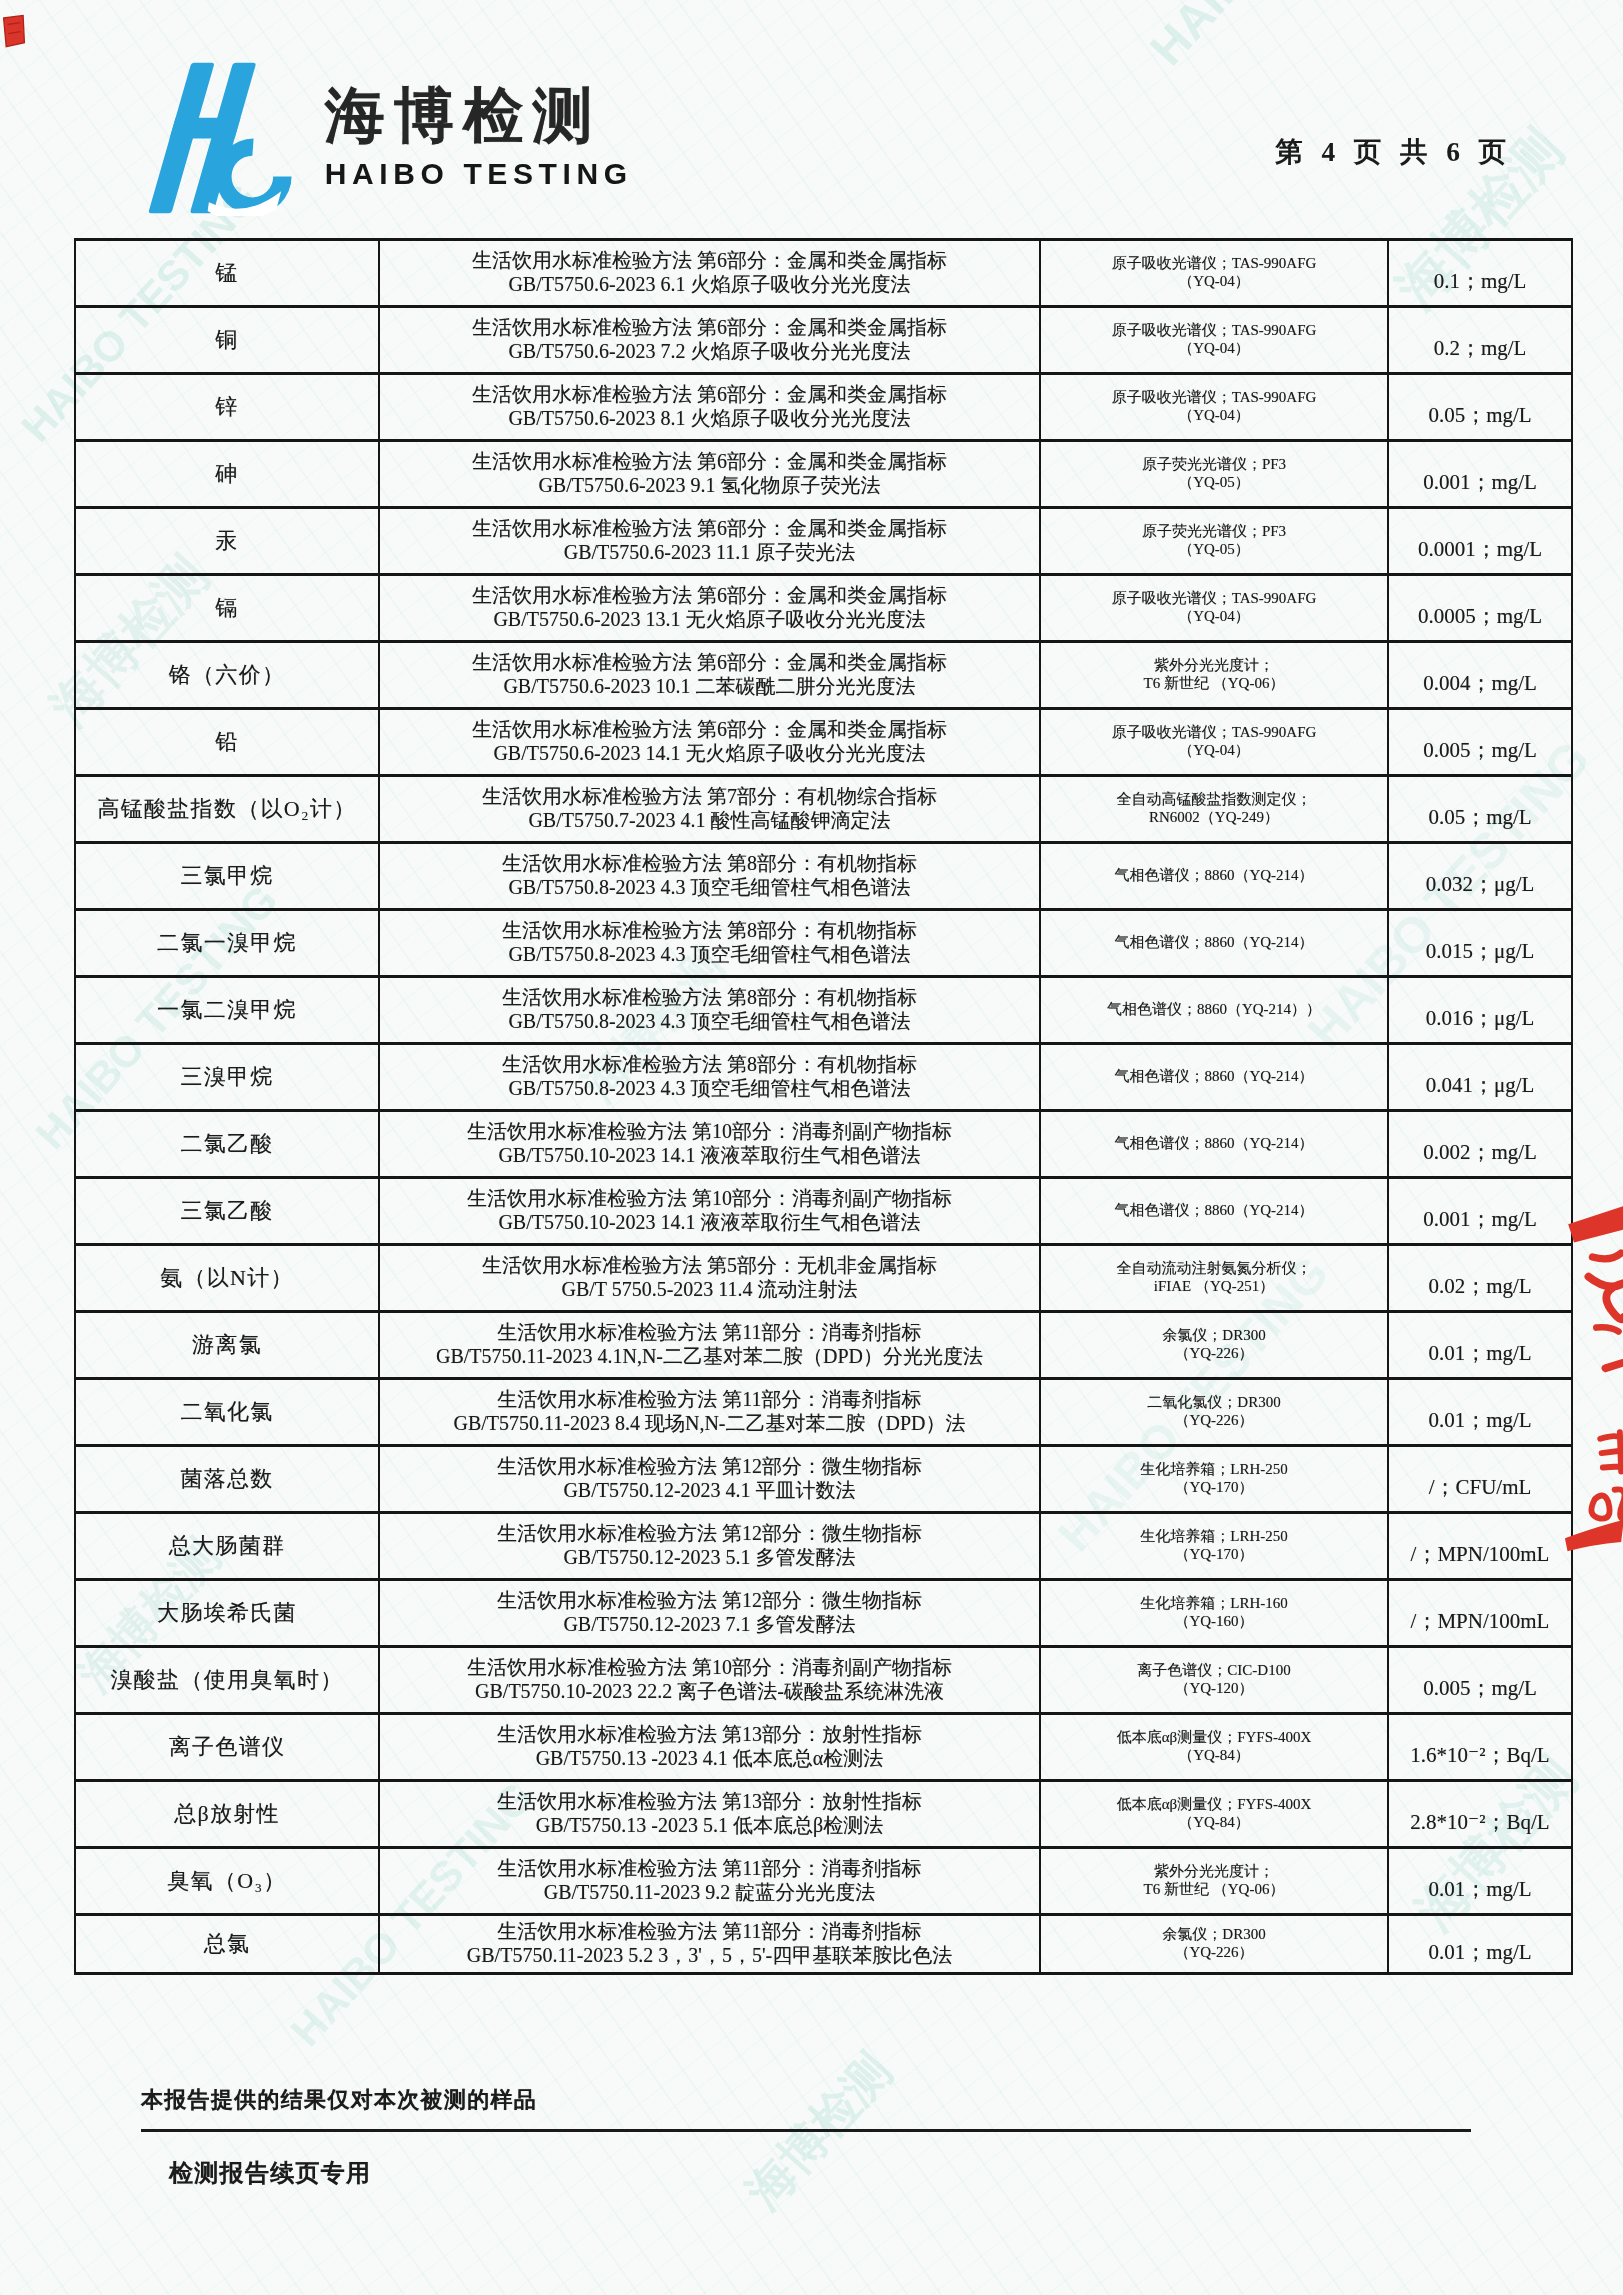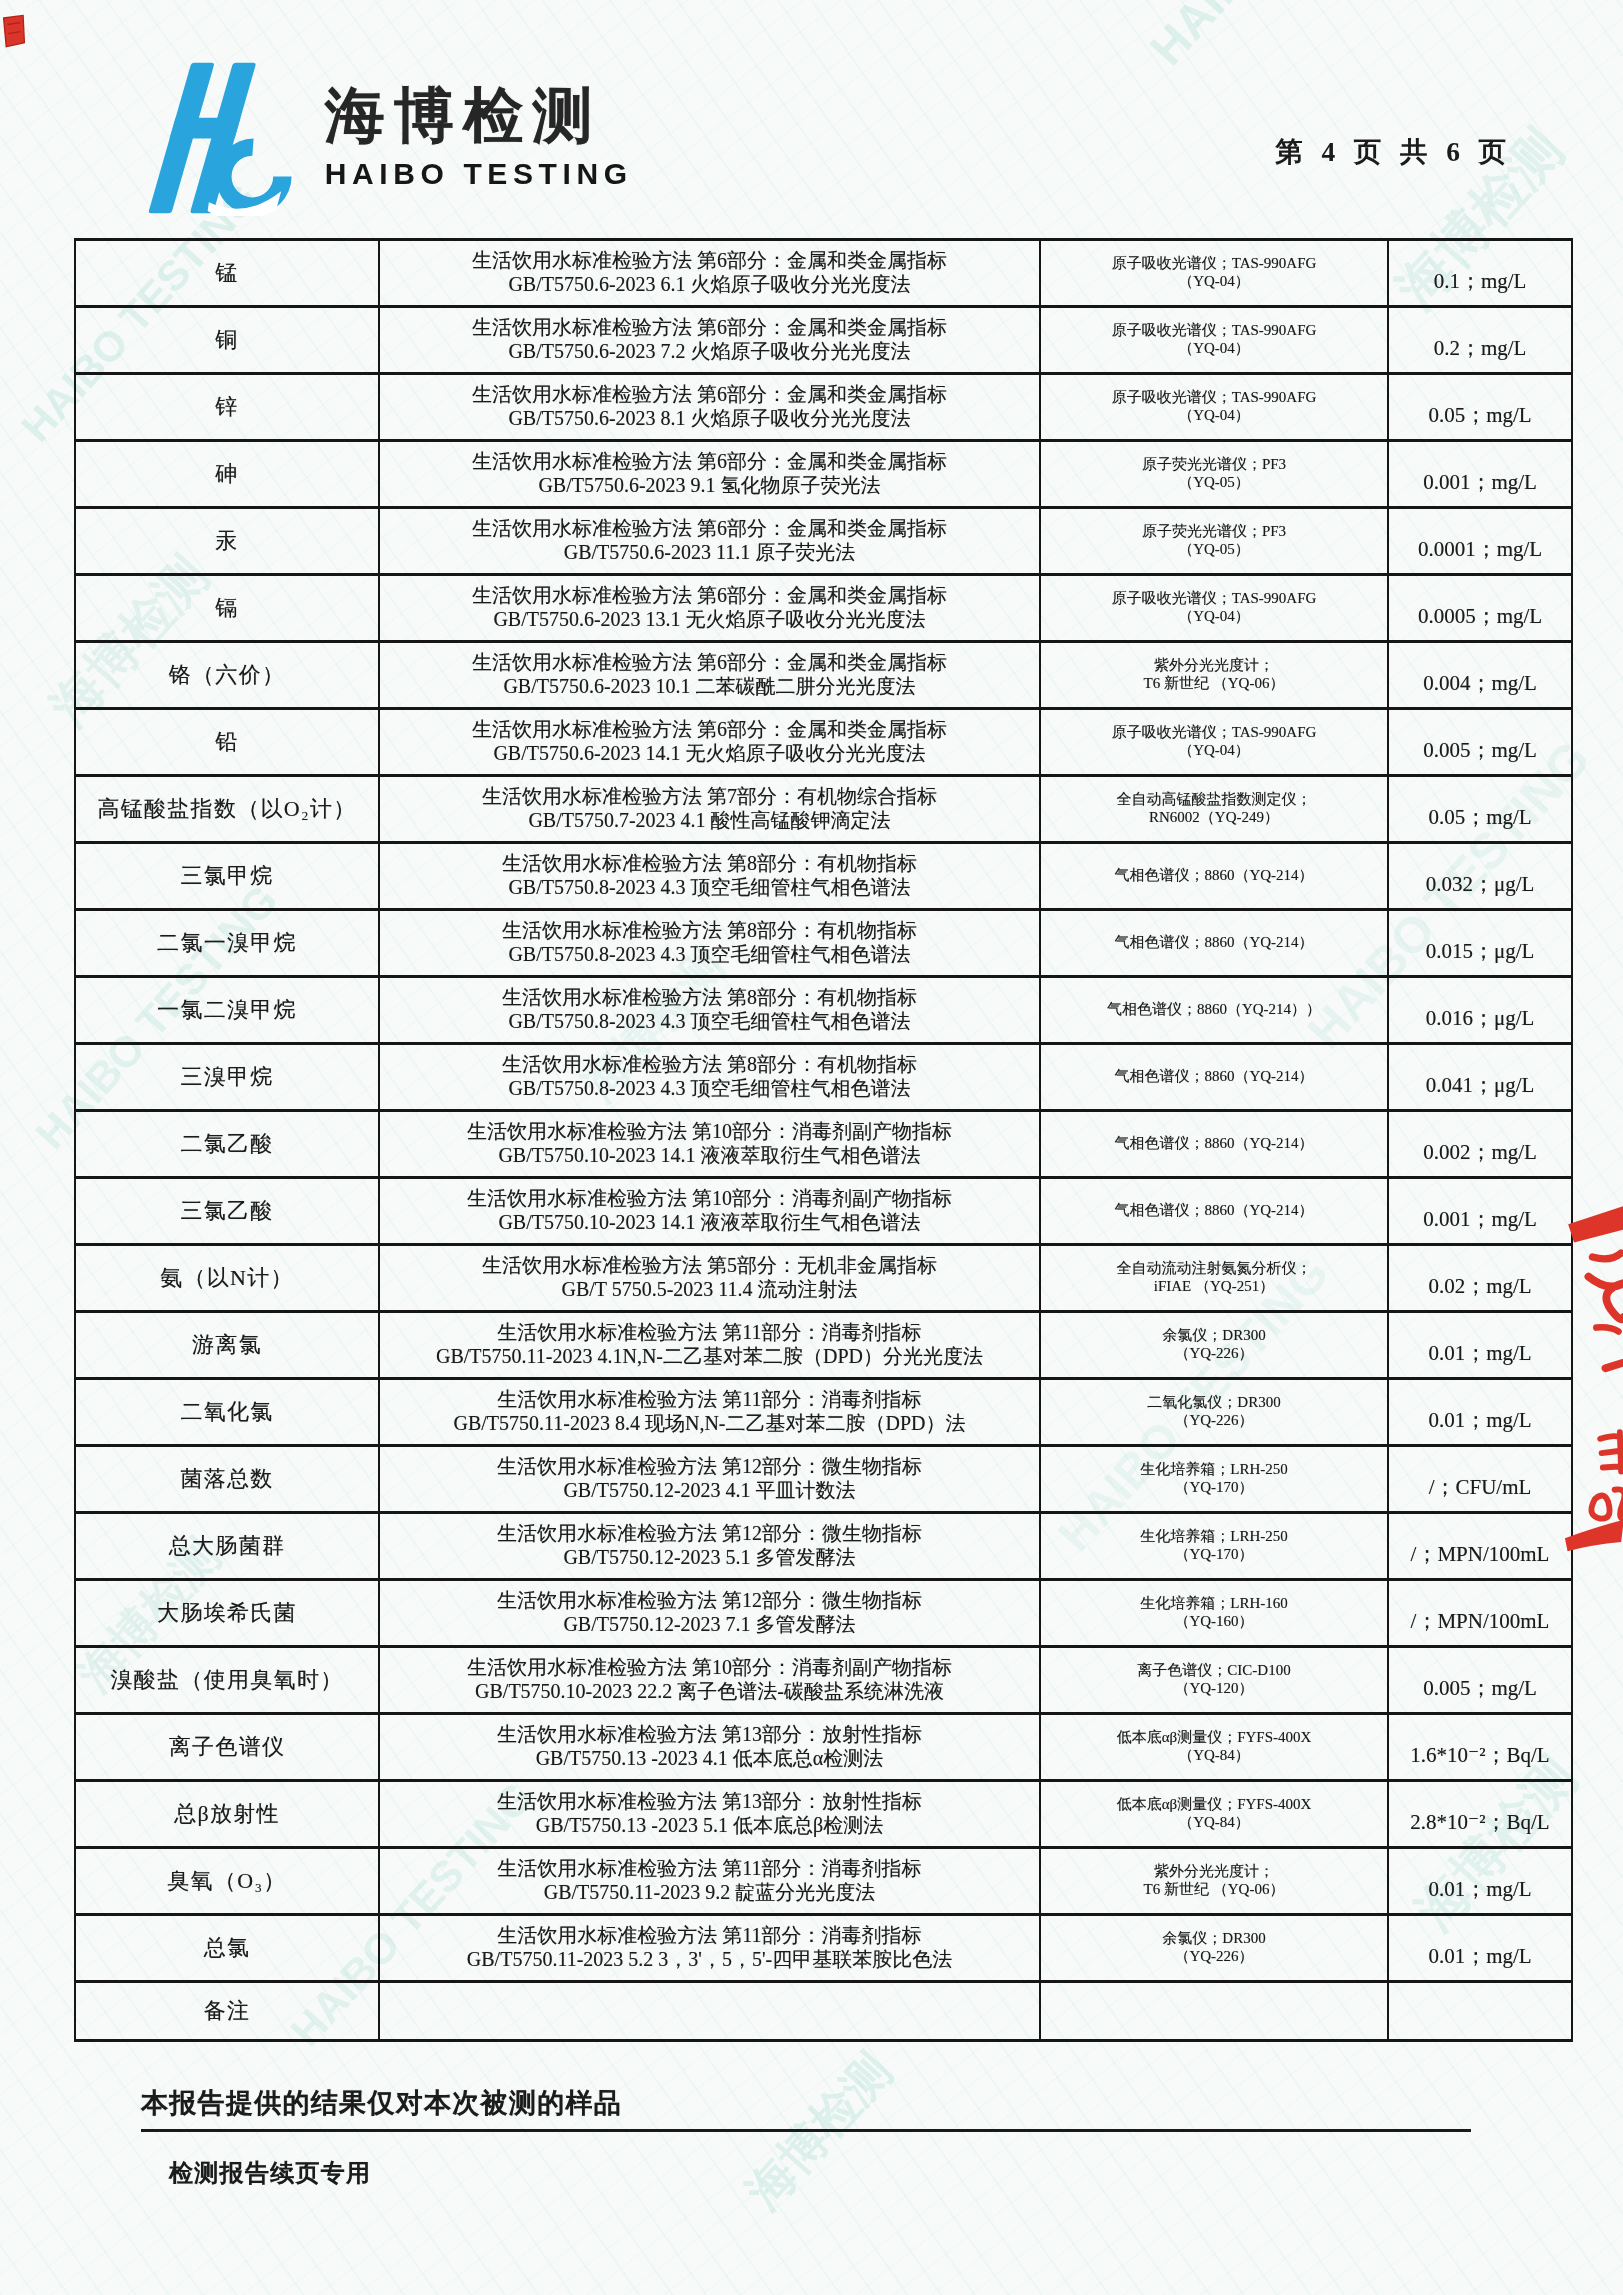--- a/index.html
+++ b/index.html
@@ -47,21 +47,21 @@
   td .cellflex{
     display:flex;flex-direction:column;justify-content:space-evenly;align-items:center;
     height:100%;text-align:center;
   }
   .cell-line{display:block;line-height:1.18;text-shadow:0 0 0.7px rgba(10,10,10,.45);}
   .c-param .cell-line{font-size:22px;letter-spacing:1.3px;}
   .c-method .cell-line{font-size:20px;}
   .c-instr .cell-line{font-size:15px;}
   .c-limit .cell-line{font-size:21px;margin-top:16px;}
   
-  .foot-statement{position:absolute;left:141px;top:2085px;font-size:27px;font-weight:bold;
+  .foot-statement{position:absolute;left:141px;top:2085px;font-size:22px;font-weight:bold;
                   letter-spacing:1.3px;z-index:2;text-shadow:0 0 0.7px rgba(0,0,0,.5);font-family:Liberation Serif, serif;}
   .foot-rule{position:absolute;left:141px;top:2129px;width:1330px;height:3.3px;background:#1a1a1a;z-index:2;}
   .foot-continuation{position:absolute;left:169px;top:2157px;font-size:24px;letter-spacing:1.3px;z-index:2;
                      text-shadow:0 0 0.7px rgba(0,0,0,.4);font-weight:bold;}
   
   .red-marks{position:absolute;left:1532px;top:1172px;width:92px;height:425px;z-index:3;}
   .red-corner{position:absolute;left:1.3px;top:14.4px;width:26px;height:34px;z-index:3;}
 </style>
 </head>
 <body>
@@ -752,42 +752,20 @@
         <span class="cell-line">（YQ-226）</span>
       </div>
     </td>
     <td class="c-limit">
       <div class="cellflex">
             <span class="cell-line">0.01；mg/L</span>
           </div>
     </td>
   </tr>
 
-  <tr>
-    <td class="c-param">
-      <div class="cellflex">
-            <span class="cell-line">备注</span>
-          </div>
-    </td>
-    <td class="c-method">
-      <div class="cellflex">
-        
-        
-      </div>
-    </td>
-    <td class="c-instr">
-      <div class="cellflex">
-        
-        
-      </div>
-    </td>
-    <td class="c-limit">
-      <div class="cellflex"></div>
-    </td>
-  </tr>
 </tbody>
 </table>
 
 <div class="foot-statement">本报告提供的结果仅对本次被测的样品</div>
 <div class="foot-rule"></div>
 <div class="foot-continuation">检测报告续页专用</div>
 
 <svg class="red-marks" viewBox="0 0 140 650">
   <g stroke="#dd3529" fill="none" stroke-linecap="round">
     <path d="M55 80 L140 52 L140 88 L64 108 Z" fill="#dd3529" stroke="none"></path>

